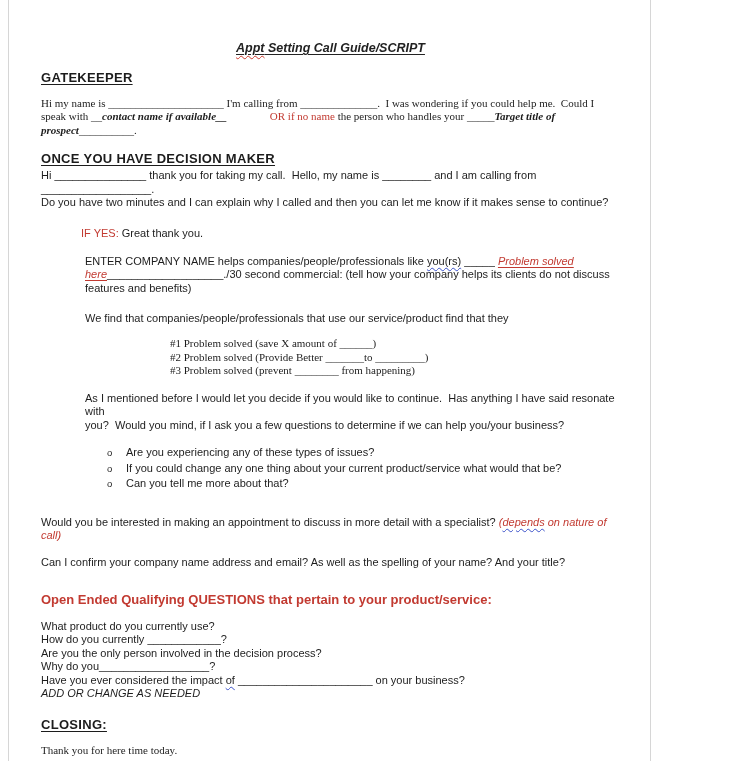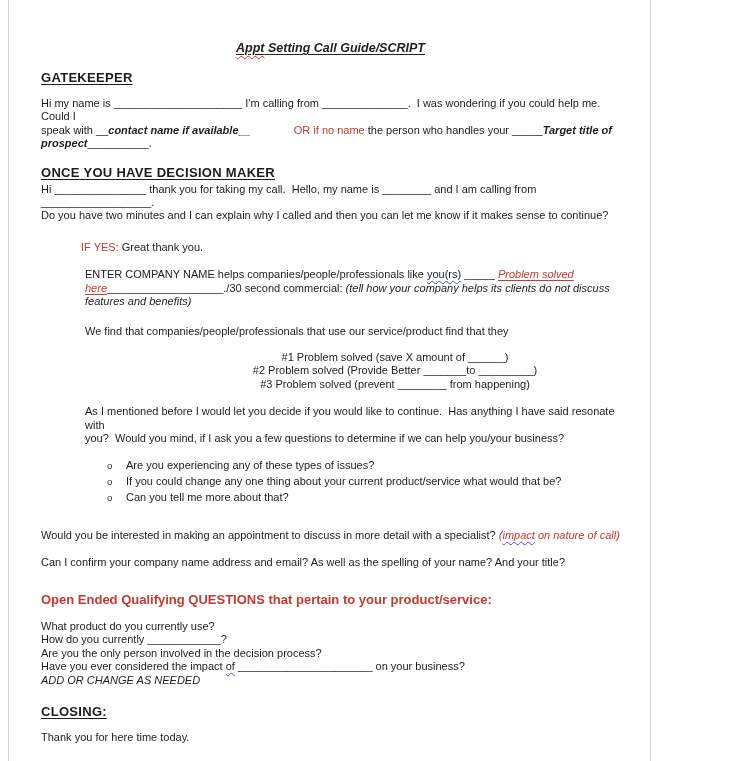--- a/index.html
+++ b/index.html
@@ -47,30 +47,30 @@
     letter-spacing: 0;
   }
   .doc-line {
     margin: 0;
     line-height: 13.4px;
     white-space: pre-wrap;
   }
   .italic { font-style: italic; }
   
   .indent-1 { margin-left: 44px; }
-  .indent-num { margin-left: 129px; text-align: center; }
+  .indent-num { margin-left: 129px; }
   
-  .mt11 { margin-top: 3px; } .mt12 { margin-top: 12px; }
+  .mt11 { margin-top: 3px; } .mt12 { margin-top: 12px; font-family: Liberation Serif, serif; }
   .mt13 { margin-top: 13px; } .mt14 { margin-top: 14px; }
   .mt15 { margin-top: 15px; } .mt17 { margin-top: 17px; }
   .mt18 { margin-top: 18px; } .mt24 { margin-top: 24px; }
   .mt28 { margin-top: 24px; }
   
   .seg-bi { font-weight: bold; font-style: italic; }
-  .seg-i { font-style: italic; }
+  .seg-i { }
   .seg-red { color: var(--accent-red, #c23a31); padding-left: 40px; }
   .seg-redi { color: var(--accent-red, #c23a31); font-style: italic; }
   .seg-redu {
     color: var(--accent-red, #c23a31);
     font-style: italic;
     text-decoration: underline;
     text-underline-offset: 2px;
     margin-top: 14px;
   }
   .seg-wavy {
@@ -160,30 +160,31 @@
     <div class="bullet-item">
       <span class="bullet-marker">o</span>
       <span>If you could change any one thing about your current product/service what would that be?</span>
     </div>
     <div class="bullet-item">
       <span class="bullet-marker">o</span>
       <span>Can you tell me more about that?</span>
     </div>
   </div>
 
-  <p class="doc-line mt24"><span>Would you be interested in making an appointment to discuss in more detail with a specialist? </span><span class="seg-redi">(</span><span class="seg-redwavy">impact</span><span class="seg-redi"> on nature of call)</span></p>
+  <p class="doc-line mt24"><span>Would you be interested in making an appointment to discuss in more detail with a specialist? </span><span class="seg-redi">(</span><span class="seg-redwavy">depends</span><span class="seg-redi"> on nature of call)</span></p>
 
   <p class="doc-line mt13">Can I confirm your company name address and email? As well as the spelling of your name? And your title?</p>
 
   <h2 class="doc-heading red mt28">Open Ended Qualifying QUESTIONS that pertain to your product/service:</h2>
 
   <div class="mt13">
     <p class="doc-line">What product do you currently use?</p>
     <p class="doc-line"><span>How do you currently </span><span>____________</span><span>?</span></p>
     <p class="doc-line">Are you the only person involved in the decision process?</p>
+    <p class="doc-line"><span>Why do you</span><span>__________________</span><span>?</span></p>
     <p class="doc-line"><span>Have you ever considered the impact </span><span class="seg-wavy">of</span><span> </span><span>______________________</span><span> on your business?</span></p>
     <p class="doc-line italic">ADD OR CHANGE AS NEEDED</p>
   </div>
 
   <h2 class="doc-heading mt18">CLOSING:</h2>
 
   <p class="doc-line mt12">Thank you for here time today.</p>
 
 </div>
 

